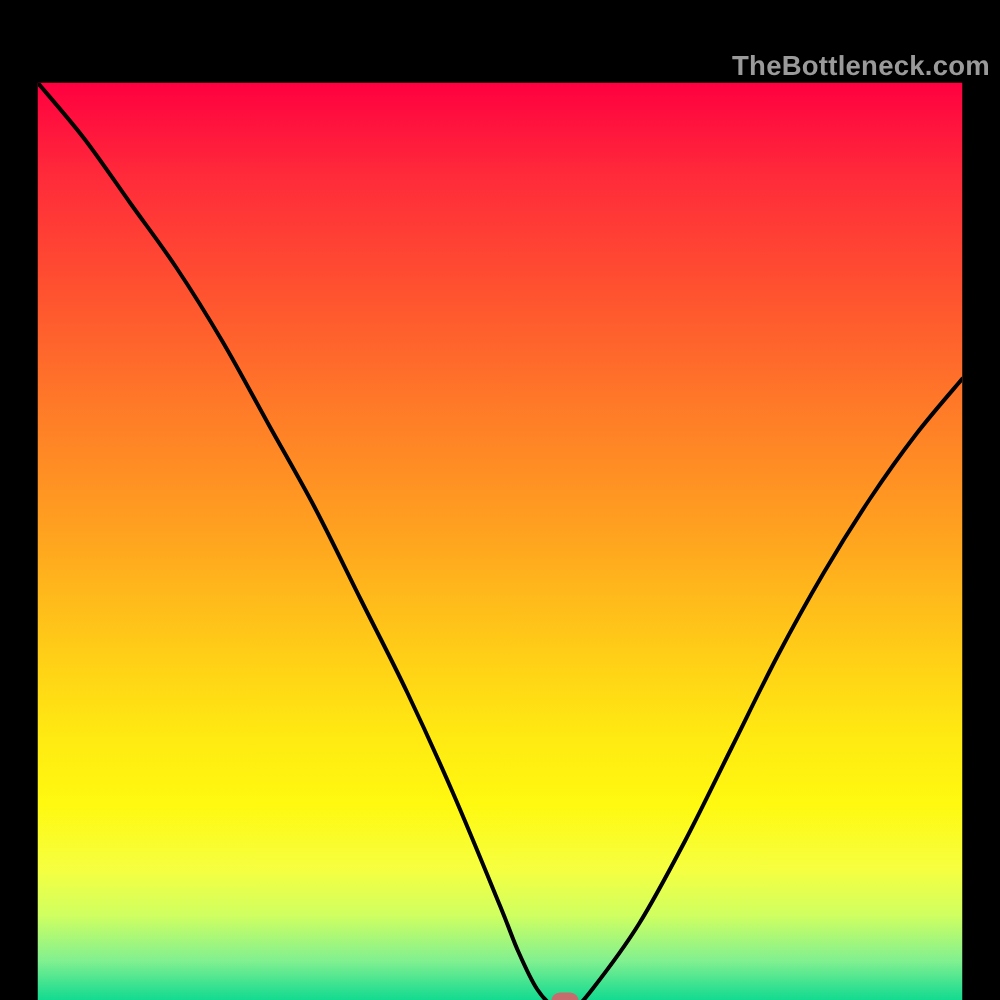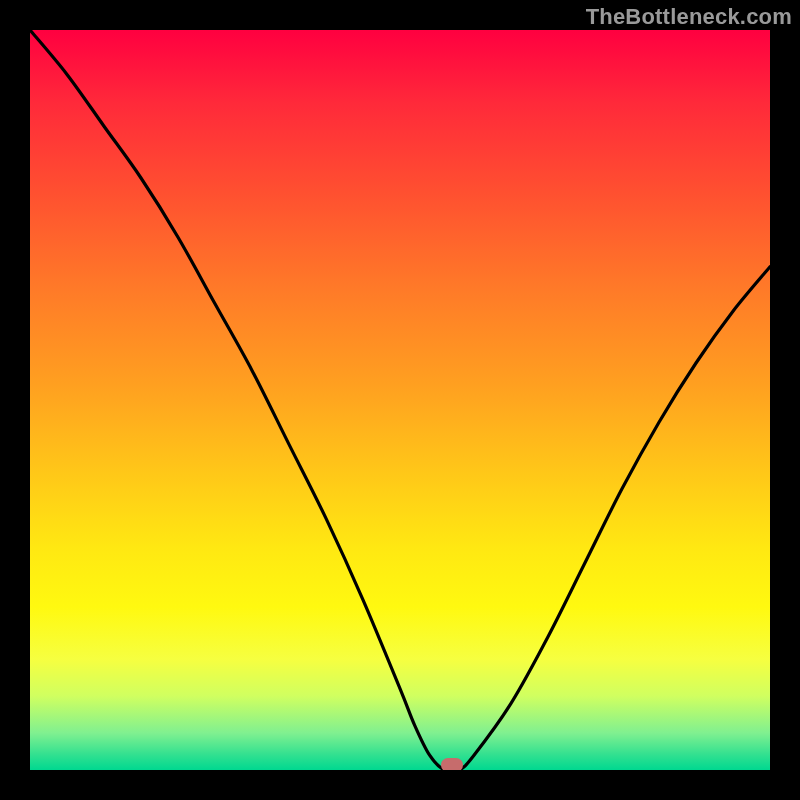--- a/index.html
+++ b/index.html
@@ -8,20 +8,21 @@
     width: 800px;
     height: 800px;
     background: #000;
     overflow: hidden;
   }
   .stage {
     position: relative;
     width: 800px;
     height: 744px;
     background: #000;
+    margin-top: 36px;
   }
   .plot {
     position: absolute;
     left: 30px;
     top: 30px;
     width: 740px;
     height: 740px;
     overflow: hidden;
   }
   .gradient {

